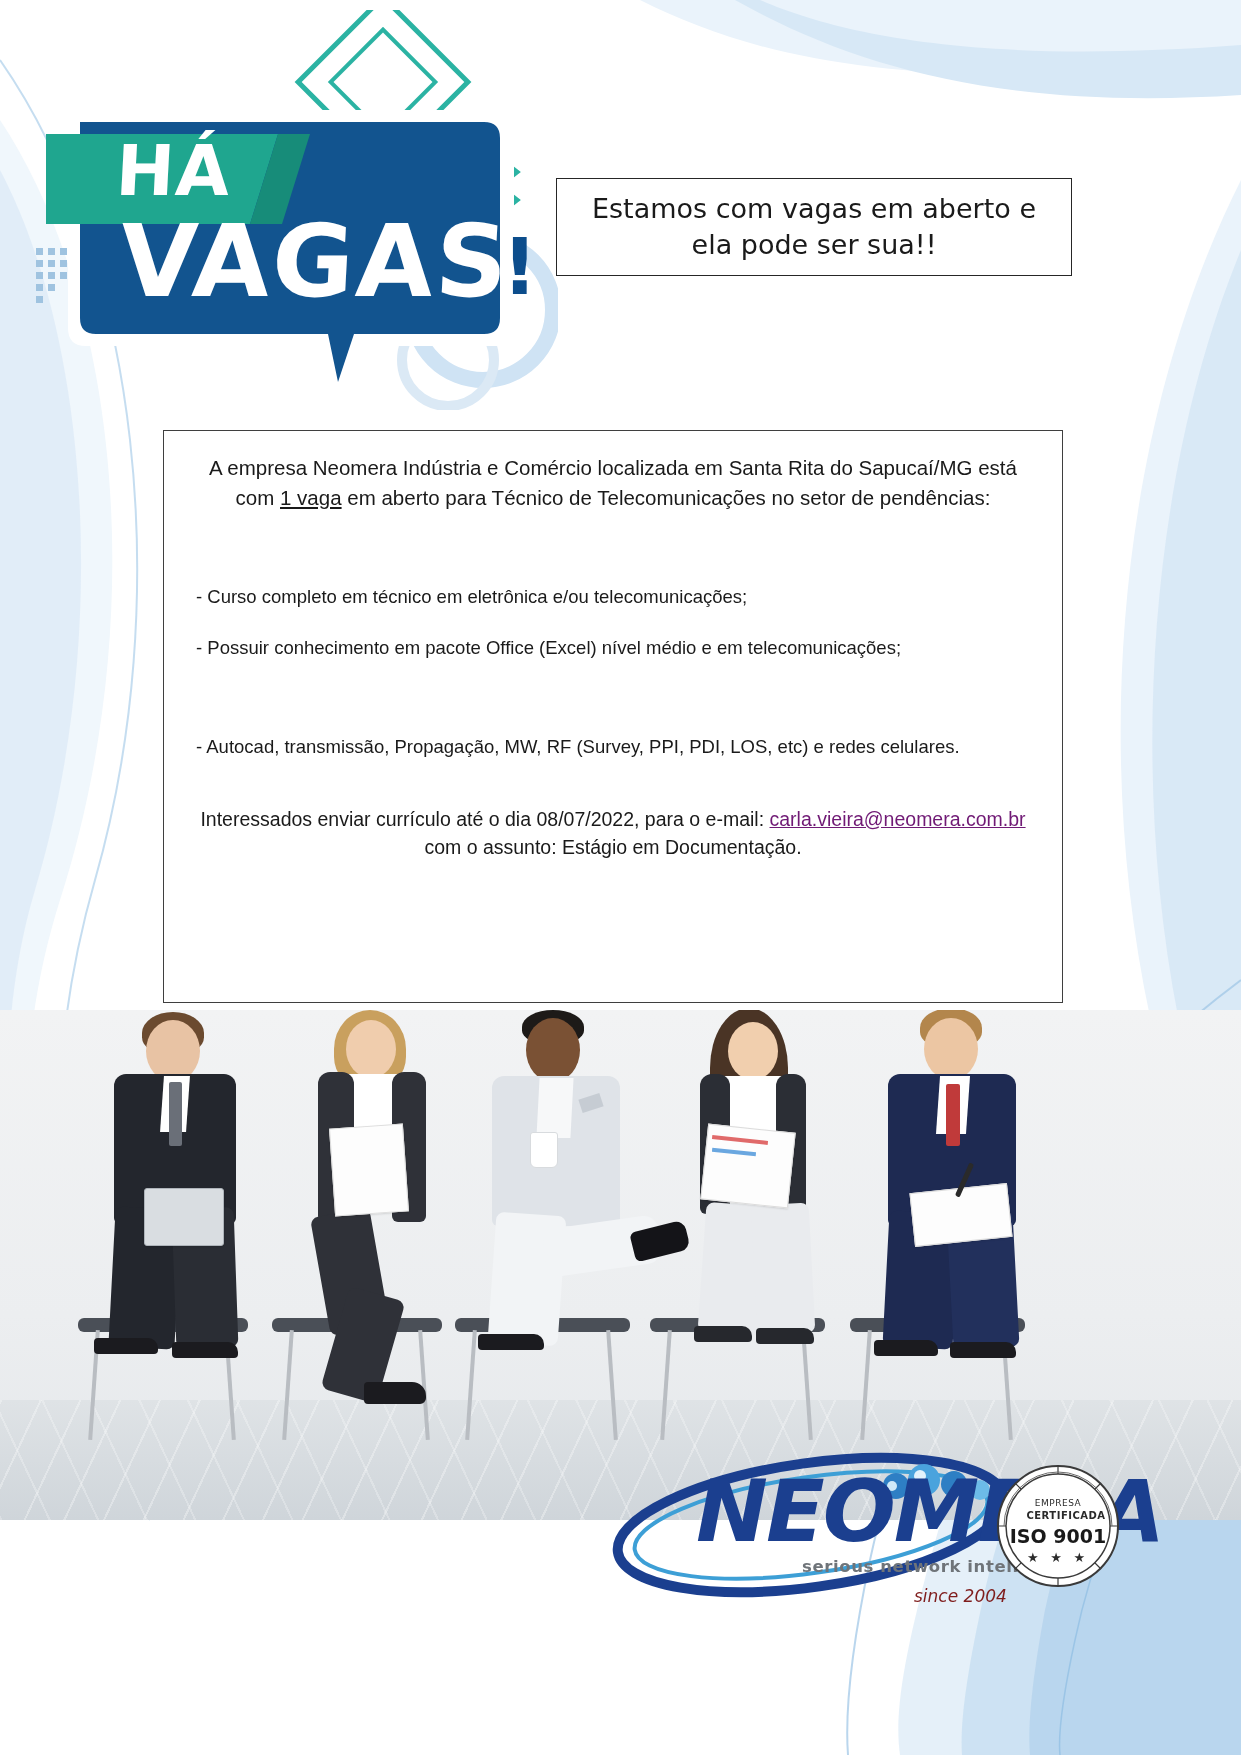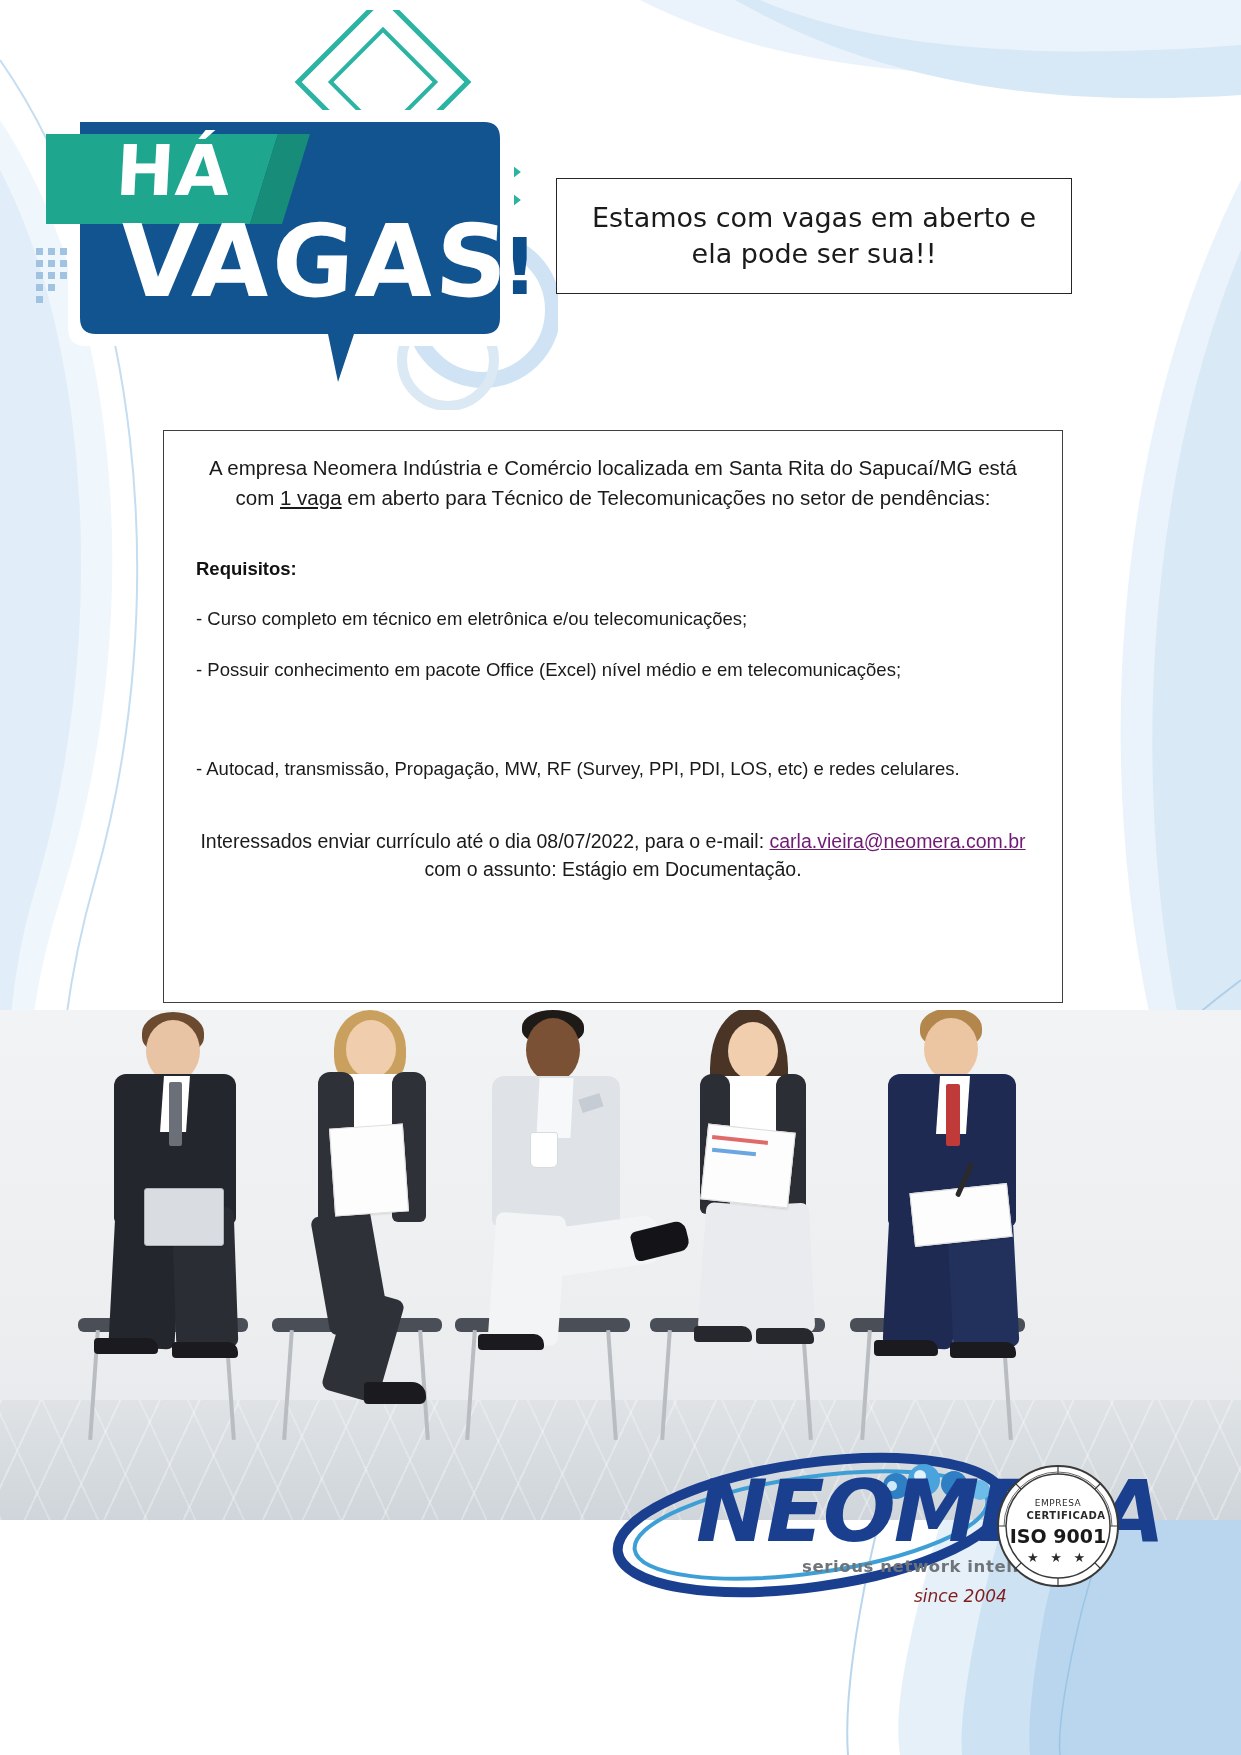--- a/index.html
+++ b/index.html
@@ -70,21 +70,21 @@
     color: #0c4d8c;
     line-height: 1;
   }
 
   
   .headline-box {
     position: absolute;
     left: 556px;
     top: 178px;
     width: 516px;
-    height: 116px;
+    height: 98px;
     border: 1px solid #262626;
     background: #ffffff;
     display: flex;
     align-items: center;
     justify-content: flex-start;
     box-sizing: border-box;
     padding: 4px 16px;
   }
   .headline-text {
     font-family: "DejaVu Sans", sans-serif;
@@ -338,21 +338,20 @@
   </div>
 
   <div class="body-box">
 
     <p class="intro">
       <span>A empresa Neomera Indústria e Comércio localizada em Santa Rita do Sapucaí/MG está com </span><u>1 vaga</u><span> em aberto para Técnico de Telecomunicações no setor de pendências:</span>
     </p>
 
     <div class="spacer-lg"></div>
 
-    <p class="sec-title">Requisitos:</p>
     <div class="spacer-md"></div>
     <p class="req-line">- Curso completo em técnico em eletrônica e/ou telecomunicações;</p>
     <div class="spacer-md"></div>
     <p class="req-line">- Possuir conhecimento em pacote Office (Excel) nível médio e em telecomunicações;</p>
     <div class="spacer-md"></div>
     <div class="spacer-sm"></div>
     <div class="spacer-md"></div>
     <p class="req-line">- Autocad, transmissão, Propagação, MW, RF (Survey, PPI, PDI, LOS, etc) e redes celulares.</p>
 
     <div class="spacer-lg"></div>

